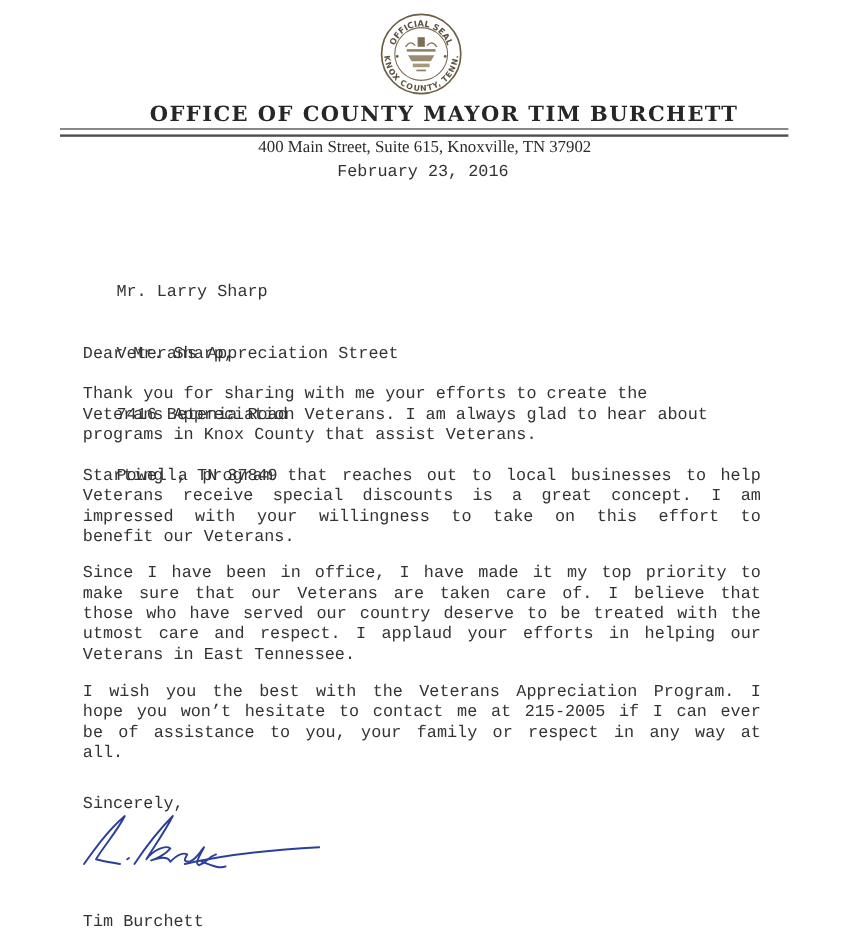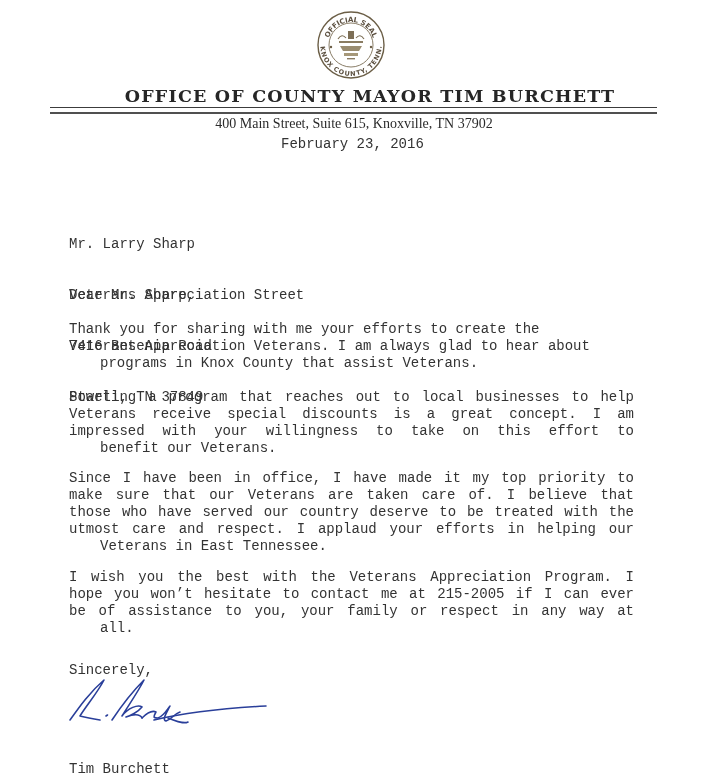--- a/index.html
+++ b/index.html
@@ -14,21 +14,21 @@
   .rule2 { position: absolute; left: 50px; width: 607px; top: 112px; height: 0; border-top: 2px solid #505050; }
   .address {
     position: absolute; left: 0; width: 700px; top: 116px; text-align: center;
     font-family: "Liberation Serif", serif; font-size: 14px; color: #2a2a2a; text-indent: 8px;
   }
   .mono { font-family: "Liberation Mono", monospace; font-size: 14px; color: #333333; }
   .date { position: absolute; left: 281px; top: 136px; white-space: pre; }
   .block { position: absolute; left: 69px; white-space: pre; line-height: 17px; }
   .para { position: absolute; left: 69px; width: 565px; line-height: 17px; text-align: justify; }
   .para .ln { display: block; text-align: justify; text-align-last: justify; white-space: normal; }
-  .para .ln.last { text-align-last: left; margin-left: 31px; }
+  .para .ln.last { text-align-last: left; }
   .sig { position: absolute; left: 68px; top: 676px; width: 200px; height: 52px; }
 </style>
 </head>
 <body>
 
 <svg class="seal" viewBox="0 0 70 70">
   <defs>
     <path id="sealTop" d="M 12 35 A 23 23 0 0 1 58 35"></path>
     <path id="sealBot" d="M 9 35 A 26 26 0 0 0 61 35"></path>
   </defs>
@@ -51,21 +51,21 @@
   <rect x="31" y="48" width="8" height="1.4" fill="#8a7c62"></rect>
 </svg>
 
 <div class="masthead">OFFICE OF COUNTY MAYOR TIM BURCHETT</div>
 <div class="rule1"></div>
 <div class="rule2"></div>
 <div class="address">400 Main Street, Suite 615, Knoxville, TN 37902</div>
 
 <div class="mono date">February 23, 2016</div>
 
-<div class="mono block" style="top:202px;">
+<div class="mono block" style="top:202px;margin-left:28px;">
   <div>Mr. Larry Sharp</div>
   <div>Veterans Appreciation Street</div>
   <div>7416 Betenia Road</div>
   <div>Powell, TN 37849</div>
 </div>
 
 <div class="mono block" style="top:287px;">Dear Mr. Sharp,</div>
 
 <div class="mono para" style="top:321px;">
   <span class="ln" style="text-align-last:left">Thank you for sharing with me your efforts to create the</span>

